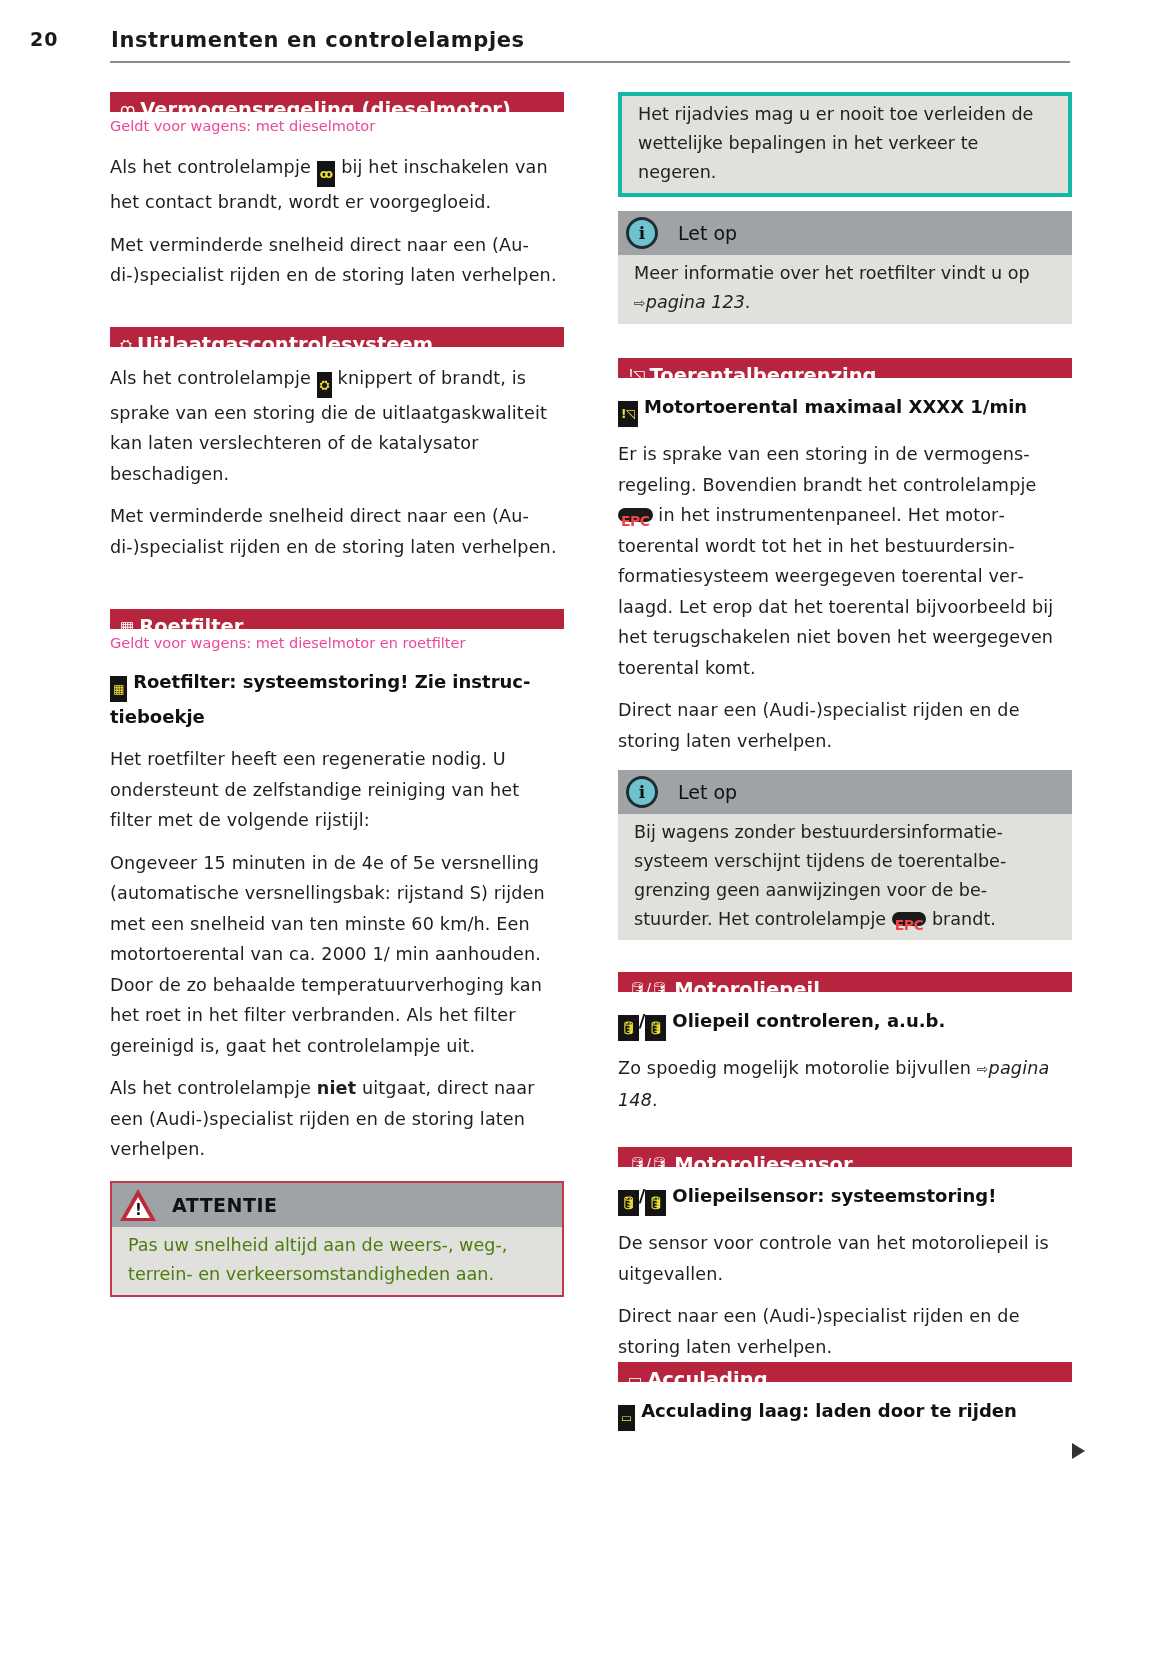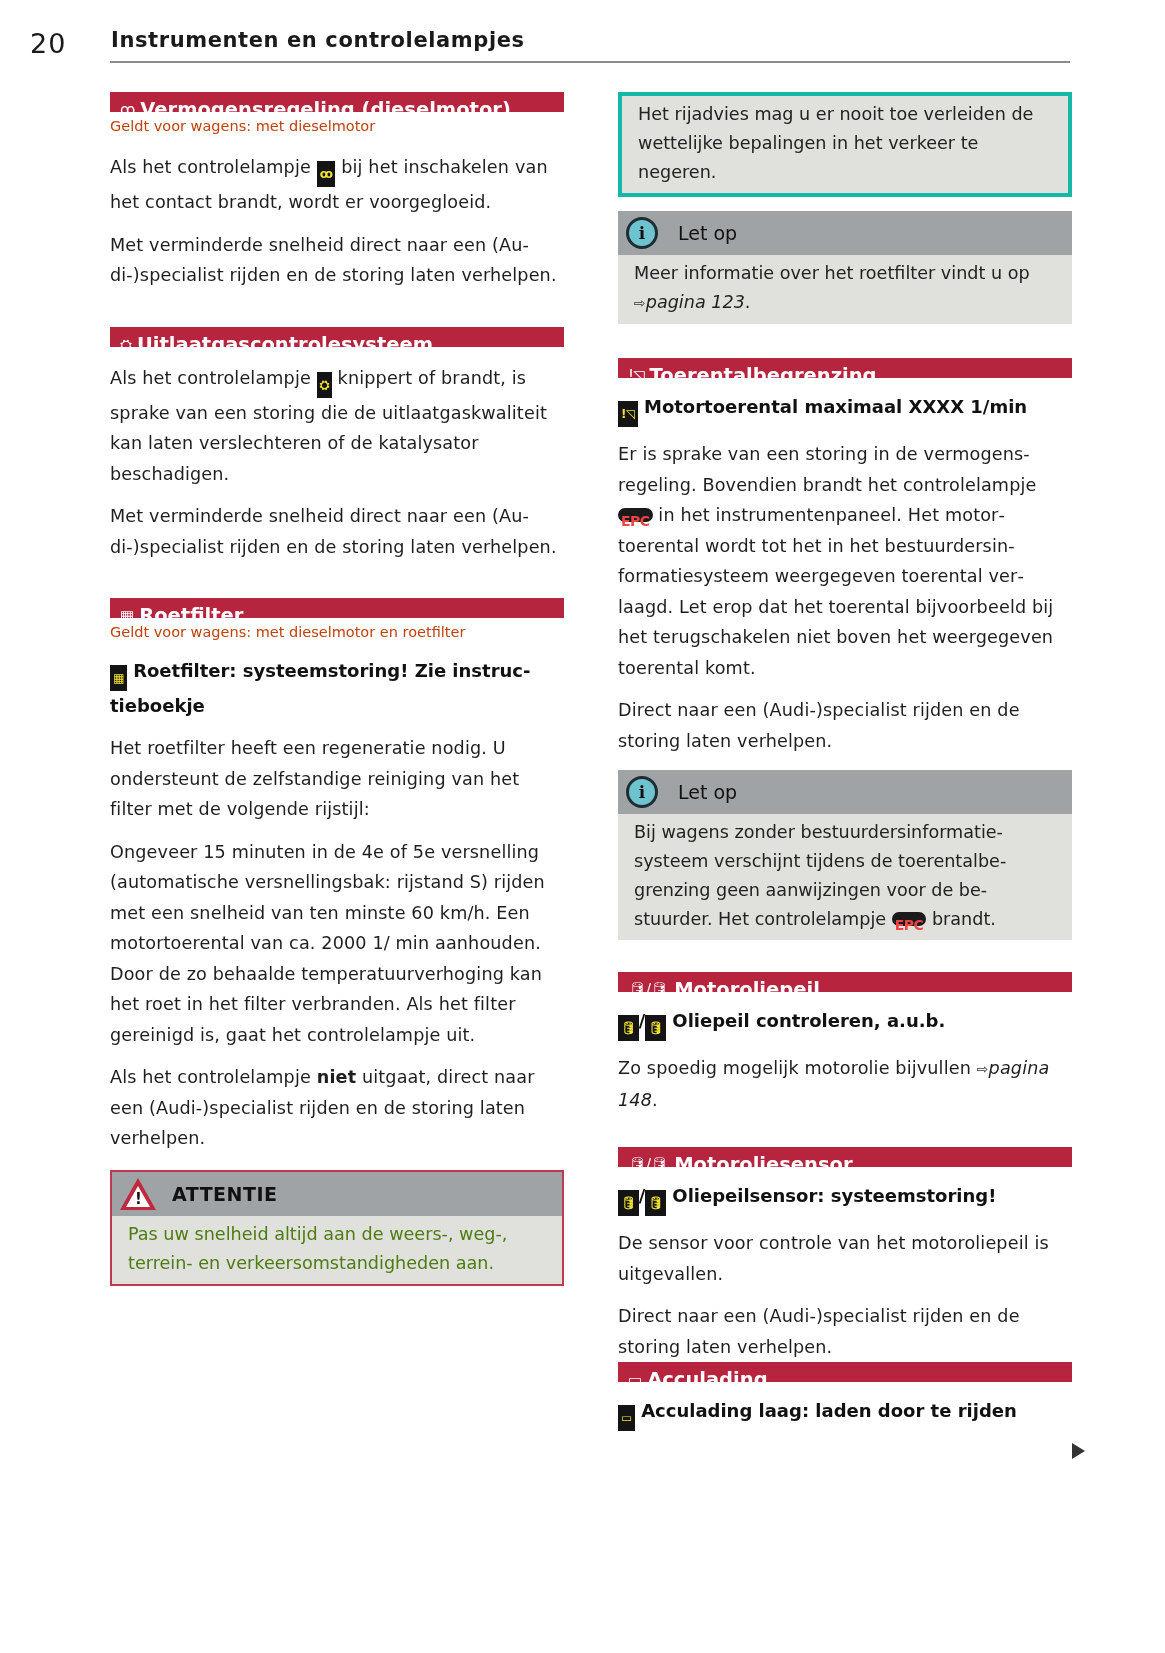--- a/index.html
+++ b/index.html
@@ -1,30 +1,30 @@
 <!DOCTYPE html>
 <html><head>
 <meta charset="utf-8">
 <style>
   * { box-sizing: border-box; margin: 0; padding: 0; }
   html, body { width: 1165px; height: 1653px; background: #ffffff; }
   body { font-family: "DejaVu Sans", sans-serif; color: #1a1a1a; position: relative; overflow: hidden; }
 
   .page-header { position: absolute; top: 28px; left: 30px; width: 1050px; height: 36px; }
-  .page-num { position: absolute; left: 0; top: 0; font-size: 27px; font-weight: normal; letter-spacing: 1px; }
+  .page-num { position: absolute; left: 0; top: 0; font-size: 19px; font-weight: bold; letter-spacing: 1px; }
   .page-title { position: absolute; left: 81px; top: 0; font-size: 21px; font-weight: bold; letter-spacing: 0.6px; }
   .header-rule { position: absolute; left: 110px; top: 61px; width: 960px; height: 2px; background: #8c8c8c; }
 
   .col { position: absolute; width: 454px; }
   .col-left { left: 110px; top: 92px; }
   .col-right { left: 618px; top: 92px; }
 
   .sec-bar { background: #b6243d; color: #fff; font-size: 19.5px; font-weight: bold; height: 20px; line-height: 35px; padding-left: 10px; white-space: nowrap; overflow: hidden; }
   .sec-bar .ico { display: inline-block; font-size: 15px; margin-right: 6px; font-weight: normal; vertical-align: 1px; letter-spacing: -1px; }
-  .applies { font-size: 14.5px; color: #c2410c; margin-top: 4px; line-height: 20px; }
+  .applies { font-size: 14.5px; color: #ec4899; margin-top: 4px; line-height: 20px; }
 
   p.body { font-size: 17.6px; line-height: 30.5px; letter-spacing: 0.15px; margin-top: 12px; color: #1e1e1e; }
   p.body.first { margin-top: 16px; }
 
   .lamp { display: inline-block; background: #141414; color: #f1e135; font-weight: bold; font-size: 12px; line-height: 22px; height: 26px; padding: 2px 3px 0; vertical-align: -5px; letter-spacing: -0.5px; }
   .lamp.epc { background: #1a1a1a; color: #ef4444; font-size: 14px; padding: 1px 3px 0; height: 14px; line-height: 25px; border-radius: 12px; }
 
   .sub-head { font-size: 18px; font-weight: bold; line-height: 30px; margin-top: 14px; color: #111; }
 
   .warn-box { border: 4px solid #14b8a6; background: #e0e0dc; }
@@ -74,21 +74,21 @@
   <div class="sec-bar" style="margin-top:36px">
     <span class="ico">⛭</span><span>Uitlaatgascontrolesysteem</span>
   </div>
   <p class="body first">
     <span>Als het controlelampje</span>
     <span class="lamp">⛭</span>
     <span>knippert of brandt, is sprake van een storing die de uitlaatgas­kwaliteit kan laten verslechteren of de kataly­sator beschadigen.</span>
   </p>
   <p class="body">Met verminderde snelheid direct naar een (Au­di-)specialist rijden en de storing laten verhel­pen.</p>
 
-  <div class="sec-bar" style="margin-top:36px">
+  <div class="sec-bar" style="margin-top:47px">
     <span class="ico">▦</span><span>Roetfilter</span>
   </div>
   <div class="applies">Geldt voor wagens: met dieselmotor en roetfilter</div>
   <div class="sub-head">
     <span class="lamp">▦</span>
     <span>Roetfilter: systeemstoring! Zie instruc­tieboekje</span>
   </div>
   <p class="body">Het roetfilter heeft een regeneratie nodig. U ondersteunt de zelfstandige reiniging van het filter met de volgende rijstijl:</p>
   <p class="body">Ongeveer 15 minuten in de 4e of 5e versnel­ling (automatische versnellingsbak: rijstand S) rijden met een snelheid van ten minste 60 km/h. Een motortoerental van ca. 2000 1/ min aanhouden. Door de zo behaalde tempe­ratuurverhoging kan het roet in het filter ver­branden. Als het filter gereinigd is, gaat het controlelampje uit.</p>
   <p class="body">

